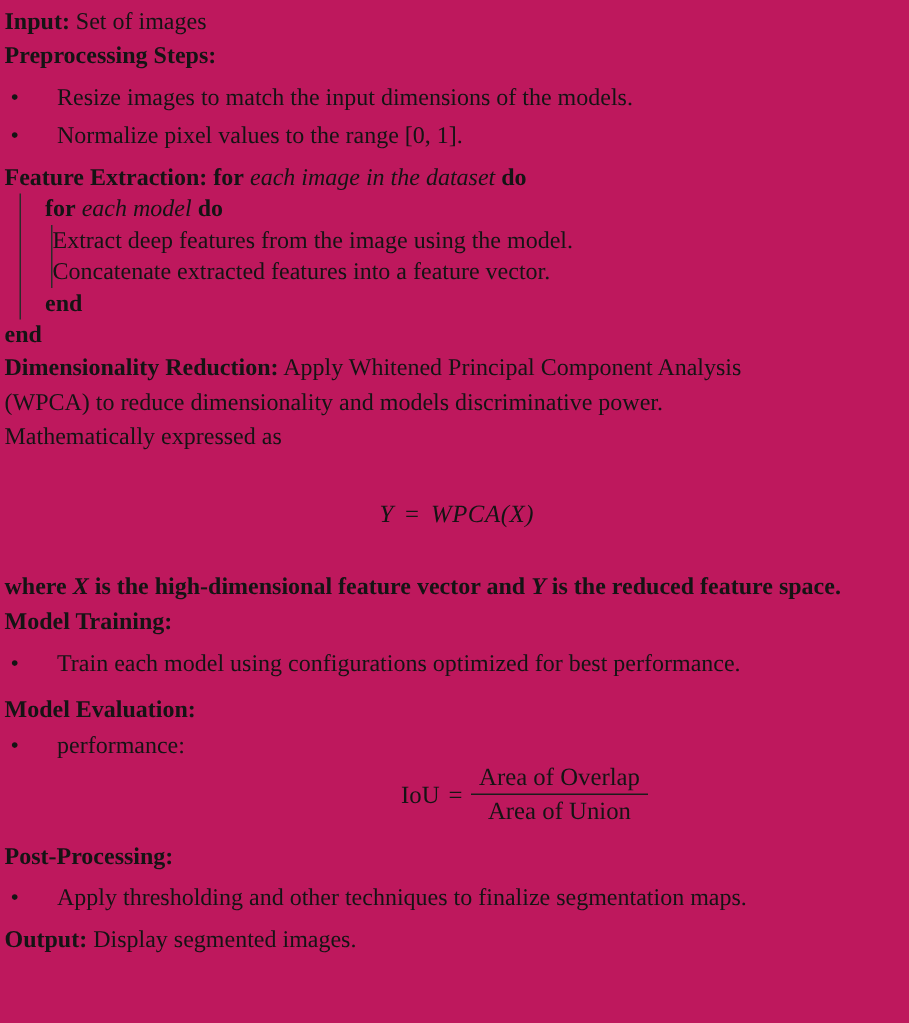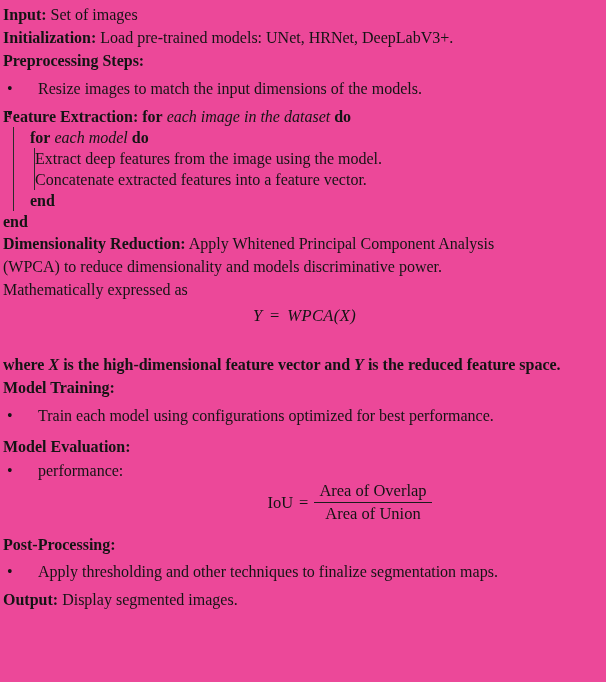--- a/index.html
+++ b/index.html
@@ -1,21 +1,21 @@
 <!DOCTYPE html>
 <html><head>
 <meta charset="utf-8">
 <style>
   html,body { margin:0; padding:0; background:#ffffff; }
   .page {
     position:relative;
     width:606px; height:682px;
     box-sizing:border-box;
     padding:3px 0 0 3px;
-    background:#ec4899;
+    background:#be185d;
     color:#141414;
     font-family:"Liberation Serif", serif;
     font-size:16px;
     line-height:23px;
     overflow:hidden;
   }
   .b { font-weight:bold; }
   .it { font-style:italic; }
   .line { line-height:23px; }
 
@@ -32,21 +32,21 @@
     border-left:1.4px solid #2b2b2b;
     padding-left:16px;
   }
   .algo-inner {
     margin-left:4px;
     border-left:1.4px solid #2b2b2b;
   }
 
   
   .eq-wpca {
-    margin-top:3px;
+    margin-top:28px;
     height:24px;
     text-align:center;
     font-size:16.5px;
     letter-spacing:0.4px;
   }
   .eq-wpca .eq-sign { margin:0 3px; }
 
   .where-line { margin-top:25px;font-weight:bold; }
 
   .mt-heading { line-height:23px; }
@@ -73,33 +73,30 @@
 </style>
 </head>
 <body>
 
 <div class="page">
 
   <div class="line">
     <span class="b">Input:</span>
     <span>Set of images</span>
   </div>
-  <div class="line">
-    <span class="b">Initialization:</span>
-    <span>Load pre-trained models: UNet, HRNet, DeepLabV3+.</span>
-  </div>
 
   <div class="line b">Preprocessing Steps:</div>
   <ul class="bullets">
     <li>
       <span class="bullet">•</span>
       <span>Resize images to match the input dimensions of the models.</span>
     </li>
     <li>
       <span class="bullet">•</span>
+      <span>Normalize pixel values to the range [0, 1].</span>
     </li>
   </ul>
 
   <div class="algo-head">
     <span class="b">Feature Extraction:</span>
     <span class="b">for</span>
     <span class="it">each image in the dataset</span>
     <span class="b">do</span>
   </div>
   <div class="algo-outer">

